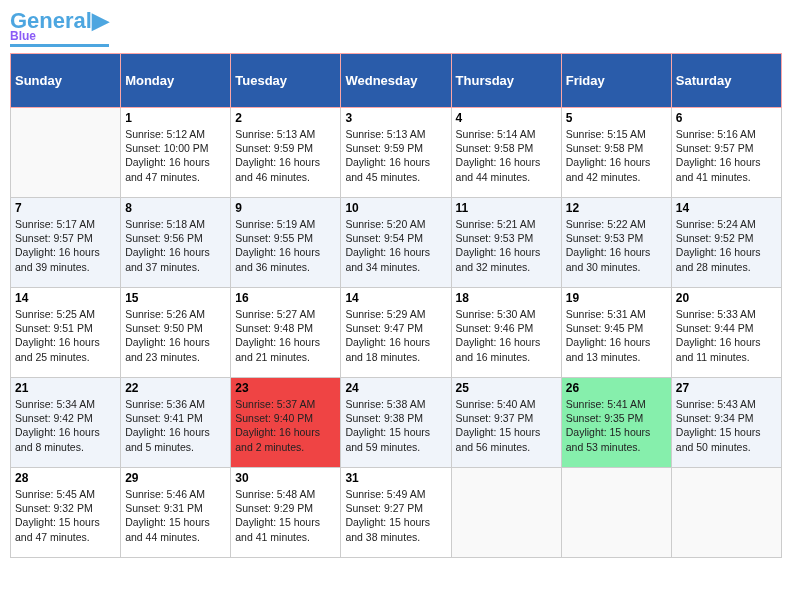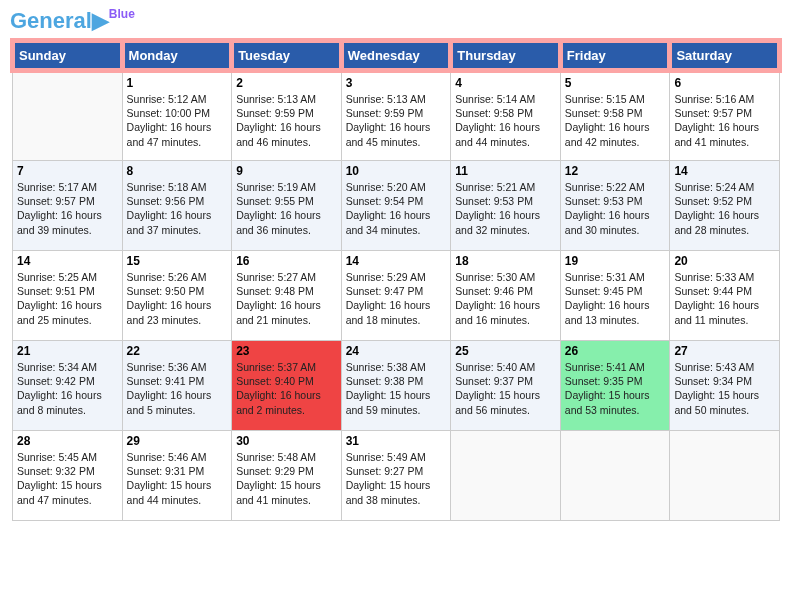--- a/index.html
+++ b/index.html
@@ -11,21 +11,21 @@
       padding: 10px;
     }
     .header-area {
       display: flex;
       justify-content: space-between;
       align-items: flex-start;
       margin-bottom: 6px;
     }
     .logo {
       display: flex;
-      flex-direction: row;
+      flex-direction: column;
       align-items: flex-start;
     }
     .logo-text {
       font-size: 22px;
       font-weight: bold;
       color: #1a3a6b;
       line-height: 1;
     }
     .logo-text span {
       color: #4da6e0;
@@ -50,25 +50,25 @@
       color: #333;
     }
     .calendar {
       width: 100%;
       border-collapse: collapse;
       font-size: 11px;
     }
     .calendar th {
       background: #2a5caa;
       color: #fff;
-      padding: 5px 4px;
+      padding: 19px 4px;
       text-align: left;
       font-size: 13px;
       font-weight: bold;
-      border: 5px solid #fca5a5;
+      border: 1px solid #fca5a5;
     }
     .calendar td {
       border: 1px solid #ccc;
       vertical-align: top;
       padding: 3px 4px;
       width: calc(100% / 7);
       min-height: 70px;
       background: #fff;
     }
     .calendar tr:nth-child(even) td {

